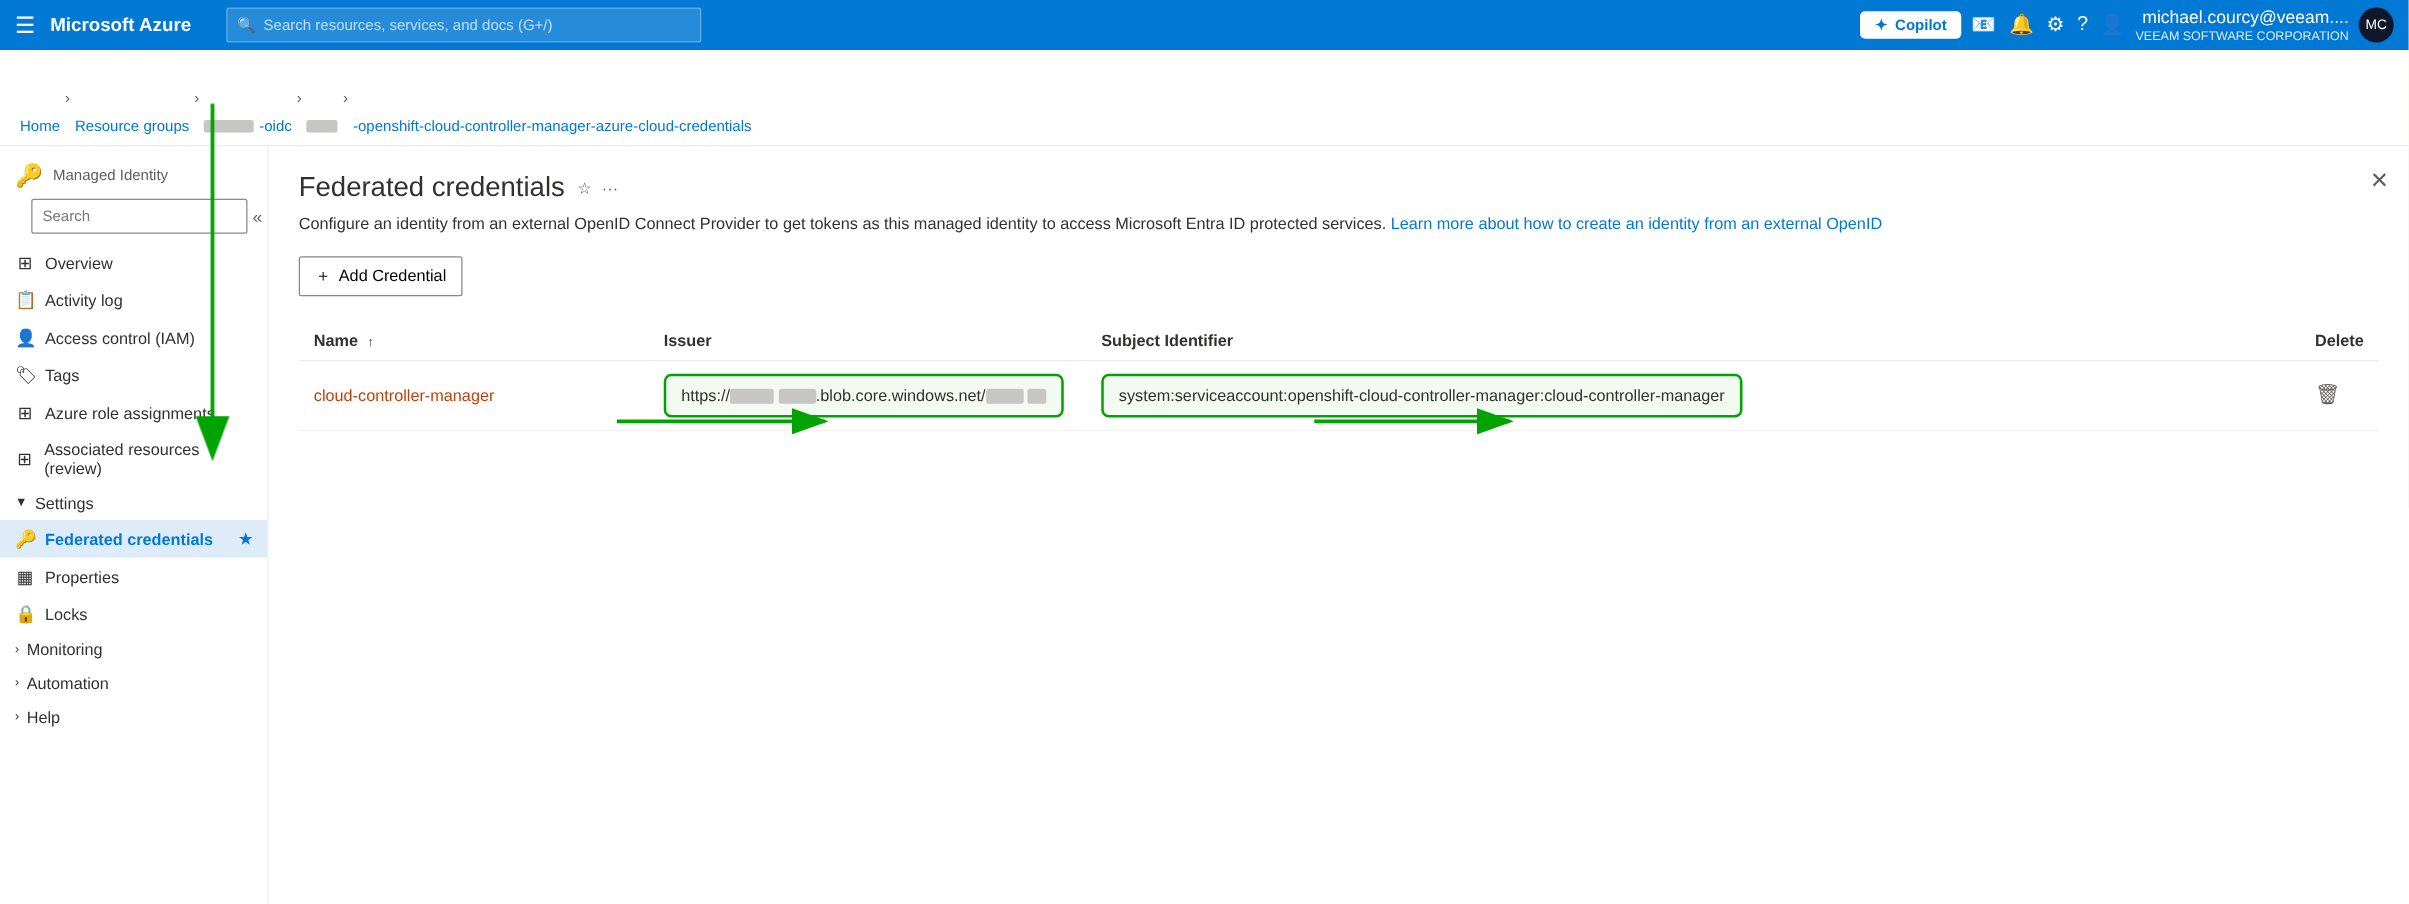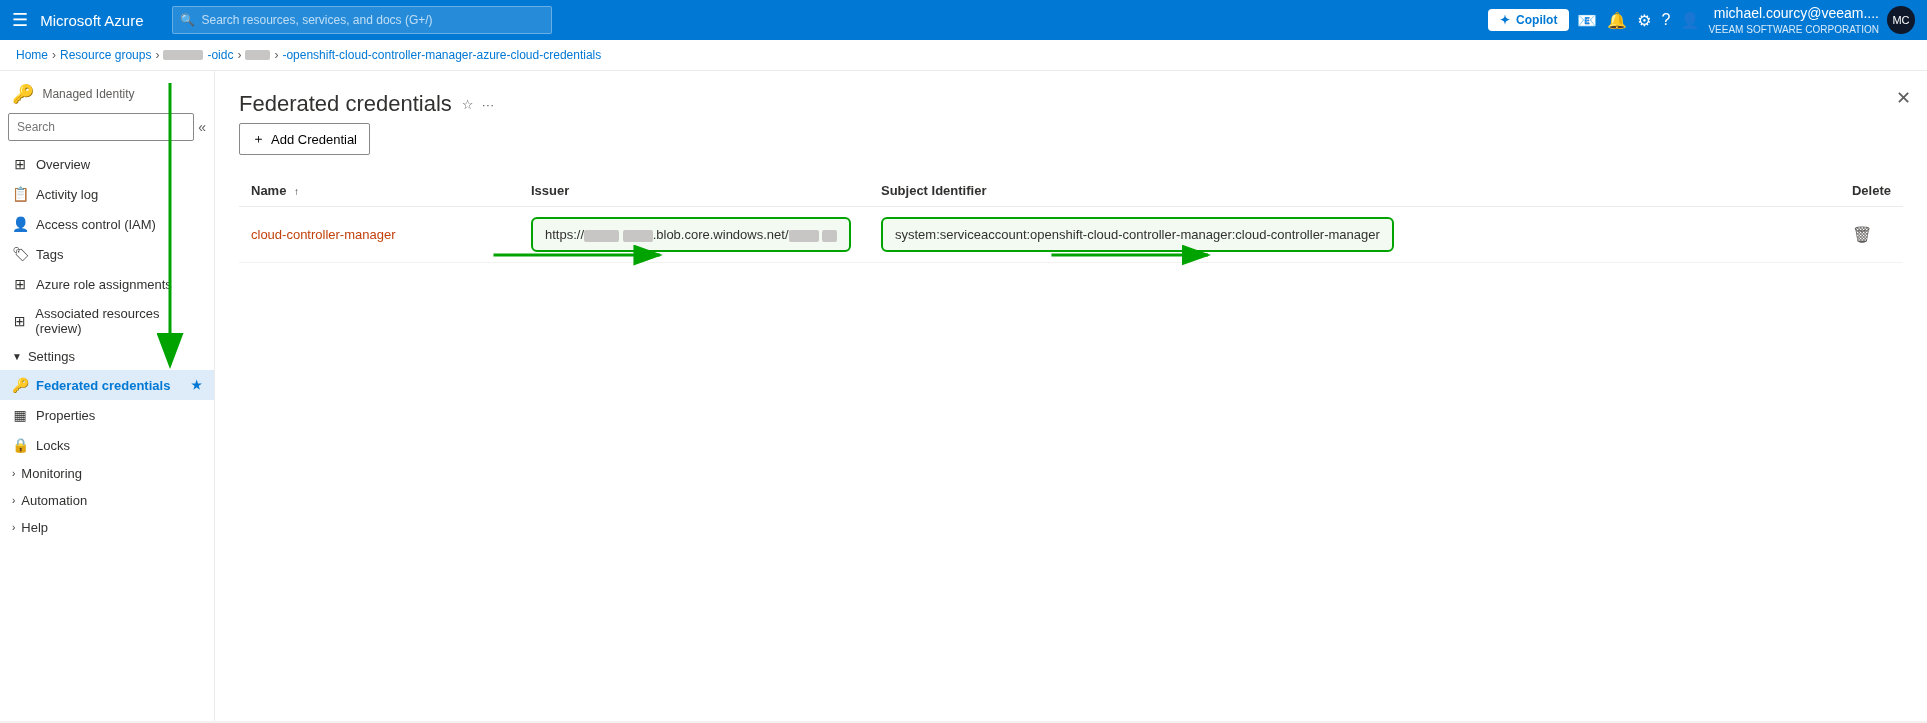--- a/index.html
+++ b/index.html
@@ -9,21 +9,21 @@
     .top-nav {
       background: #0078d4;
       height: 40px;
       display: flex;
       align-items: center;
       padding: 0 12px;
       gap: 8px;
       color: white;
     }
     .top-nav .hamburger { font-size: 18px; cursor: pointer; margin-right: 4px; }
-    .top-nav .brand { font-size: 15px; font-weight: 400; margin-right: 20px; }
+    .top-nav .brand { font-size: 15px; font-weight: 700; margin-right: 20px; }
     .top-nav .search-bar {
       flex: 0 0 380px;
       height: 28px;
       background: rgba(255,255,255,0.15);
       border: 1px solid rgba(255,255,255,0.3);
       border-radius: 2px;
       display: flex;
       align-items: center;
       padding: 0 8px;
       gap: 6px;
@@ -65,21 +65,21 @@
     
     .breadcrumb {
       background: white;
       padding: 8px 16px;
       font-size: 12px;
       display: flex;
       align-items: center;
       gap: 4px;
       border-bottom: 1px solid #edebe9;
     }
-    .breadcrumb a { color: #0078d4; text-decoration: none; }
+    .breadcrumb a { color: #0078d4; text-decoration: none; margin-top: 46px; }
     .breadcrumb .sep { color: #605e5c; }
     .breadcrumb .redacted {
       display: inline-block;
       background: #c8c6c4;
       width: 40px; height: 10px;
       border-radius: 2px;
       vertical-align: middle;
     }
     .breadcrumb .redacted-sm {
       display: inline-block;
@@ -117,20 +117,21 @@
       align-items: center;
       gap: 8px;
     }
     .sidebar-header .key-icon { font-size: 18px; color: #605e5c; }
 
     .sidebar-search {
       padding: 0 8px 8px;
       display: flex;
       align-items: center;
       gap: 4px;
+      margin-left: 17px;
     }
     .sidebar-search input {
       flex: 1;
       height: 28px;
       border: 1px solid #8a8886;
       border-radius: 2px;
       padding: 0 8px;
       font-size: 12px;
       outline: none;
     }
@@ -403,20 +404,24 @@
     <button class="close-btn">✕</button>
 
     <div class="page-header">
       <h1 class="page-title">Federated credentials</h1>
       <div class="header-icons">
         <span>☆</span>
         <span>···</span>
       </div>
     </div>
 
+    <p class="description">
+      <span>Configure an identity from an external OpenID Connect Provider to get tokens as this managed identity to access Microsoft Entra ID protected services.</span>
+      <a href="#">Learn more about how to create an identity from an external OpenID</a>
+    </p>
 
     <button class="add-btn">
       <span>＋</span>
       <span>Add Credential</span>
     </button>
 
 
     <div class="table-wrapper" style="position:relative;">
 
       <table class="credentials-table">

